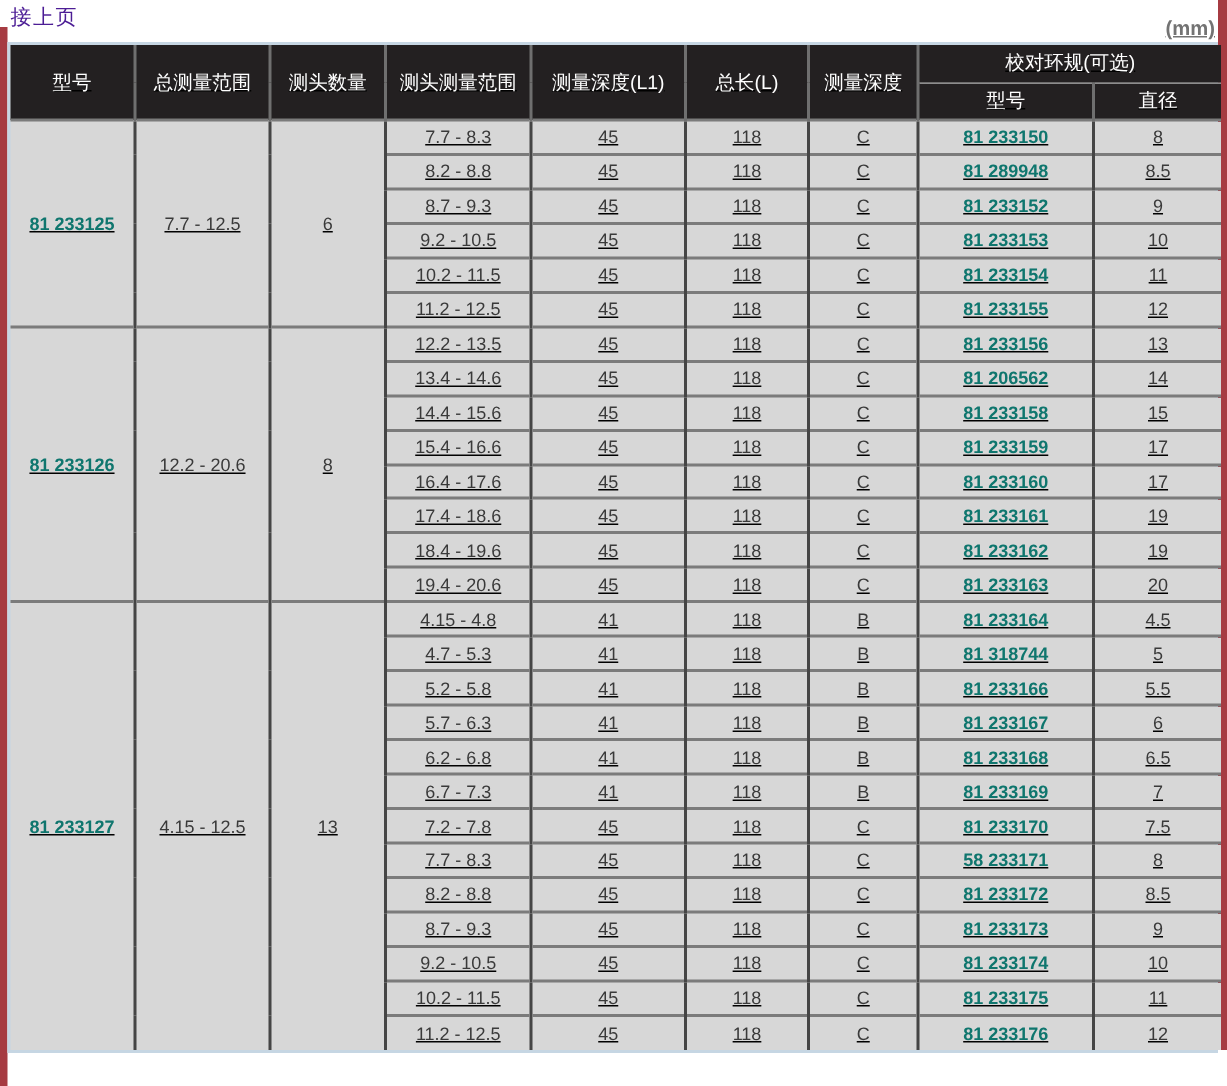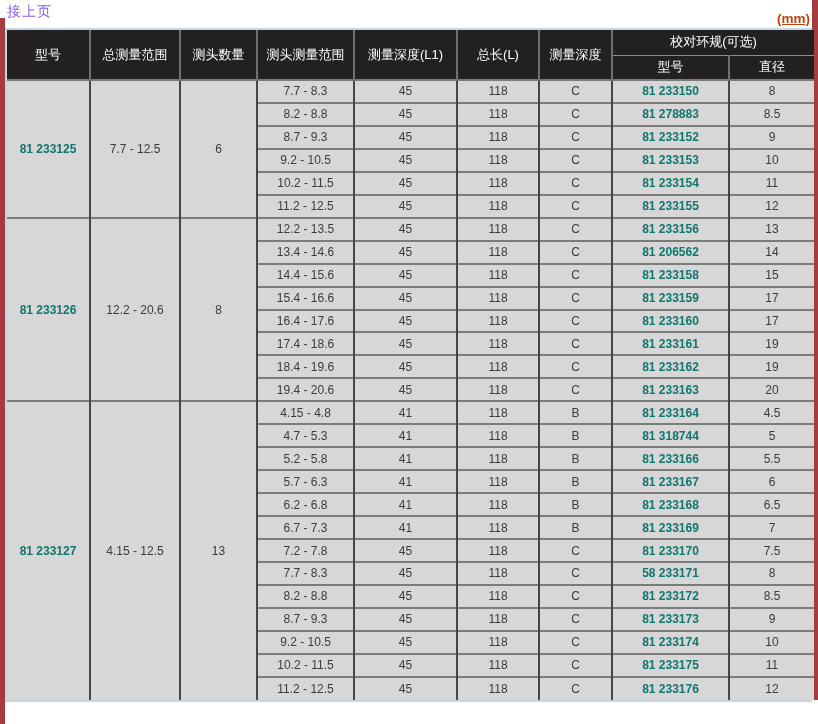--- a/index.html
+++ b/index.html
@@ -12,33 +12,34 @@
   html,body{width:818px;height:724px;}
   body{
     position:relative;
     width:818px;height:724px;
     background:#ffffff;
     font-family:"Liberation Sans","DejaVu Sans",sans-serif;
     overflow:hidden;
   }
   .continued-label{
     position:absolute;left:7px;top:3px;
-    font-size:14px;color:#8b5cf6;letter-spacing:1px;
+    font-size:14px;color:#4c1d95;letter-spacing:1px;
   }
   .unit-label{
     position:absolute;right:8px;top:11px;
-    font-size:13.5px;font-weight:bold;color:#c2410c;text-decoration:underline;
+    font-size:13.5px;font-weight:bold;color:#737373;text-decoration:underline;
   }
   .strip{position:absolute;background:var(--accent);}
   .strip-left{left:0;top:18px;width:5px;height:706px;}
   .strip-right{right:0;top:0;width:6px;height:700px;}
   .tablewrap{
     position:absolute;left:5px;top:28px;width:807px;height:674px;
     border:2px solid var(--table-outline);
     background:var(--row-bg);
+    text-decoration:underline;
   }
   table{
     border-collapse:collapse;
     table-layout:fixed;
     width:100%;height:100%;
   }
   th{
     background:var(--header-bg);
     color:#ffffff;
     font-weight:normal;
@@ -113,21 +114,21 @@
           <td>118</td>
           <td>C</td>
           <td class="bold">81 233150</td>
           <td>8</td>
         </tr>
         <tr>
           <td>8.2 - 8.8</td>
           <td>45</td>
           <td>118</td>
           <td>C</td>
-          <td class="bold">81 278883</td>
+          <td class="bold">81 289948</td>
           <td>8.5</td>
         </tr>
         <tr>
           <td>8.7 - 9.3</td>
           <td>45</td>
           <td>118</td>
           <td>C</td>
           <td class="bold">81 233152</td>
           <td>9</td>
         </tr>

